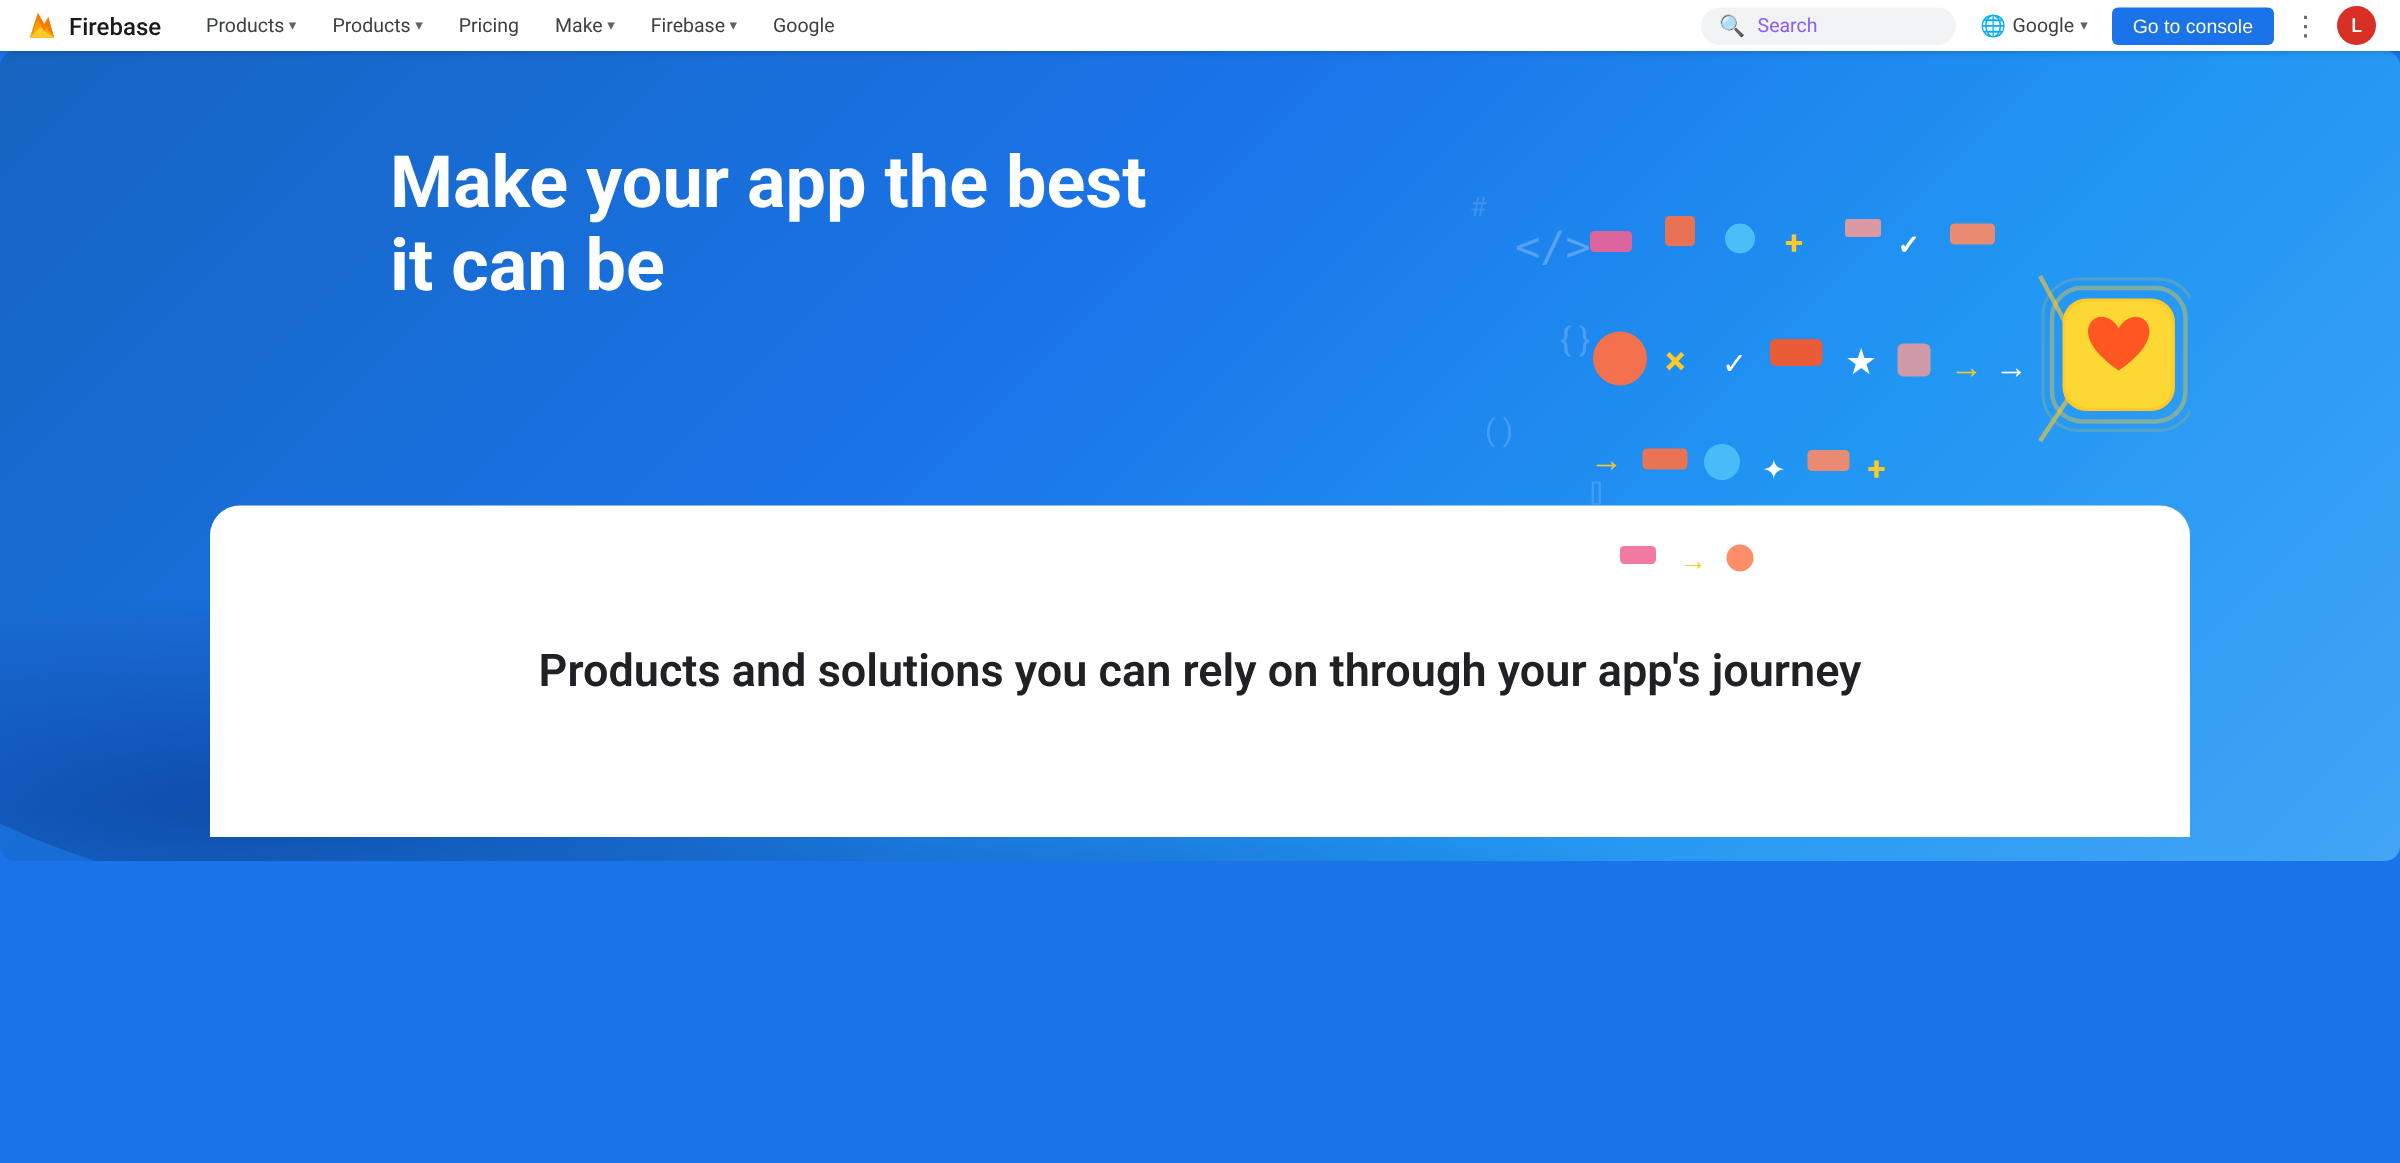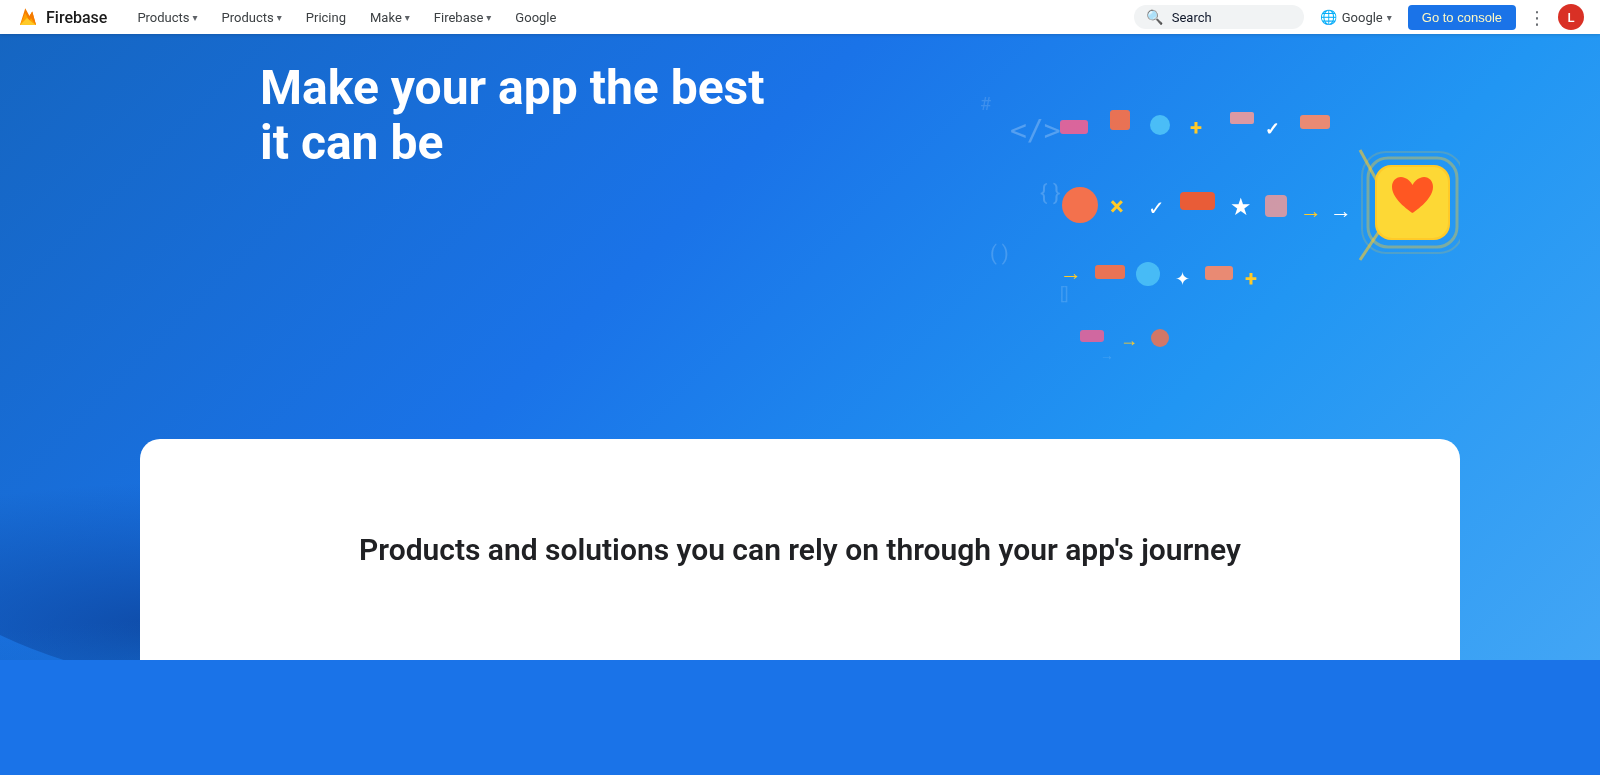--- a/index.html
+++ b/index.html
@@ -69,21 +69,21 @@
       gap: 8px;
       width: 170px;
       cursor: text;
     }
     .search-icon-small {
       color: #5f6368;
       font-size: 14px;
     }
     .search-text {
       font-size: 13px;
-      color: #0f172a;
+      color: #8b5cf6;
     }
     .lang-btn {
       display: flex;
       align-items: center;
       gap: 4px;
       padding: 4px 8px;
       font-size: 13px;
       color: #3c4043;
       cursor: pointer;
       border-radius: 4px;
@@ -119,26 +119,28 @@
       justify-content: center;
       color: #fff;
       font-size: 13px;
       font-weight: 500;
       cursor: pointer;
     }
 
     
     .hero {
       position: relative;
-      height: 660px;
+      margin-top: 34px;
+      height: 540px;
       background: linear-gradient(135deg, #1565c0 0%, #1a73e8 40%, #2196f3 70%, #42a5f5 100%);
       overflow: hidden;
       display: flex;
       align-items: flex-start;
       padding: 60px 0 0 260px;
+      border-radius: 10px;
     }
     .hero-wave {
       position: absolute;
       bottom: 0;
       left: 0;
       right: 0;
       height: 200px;
       background: radial-gradient(ellipse 60% 50% at 30% 110%, rgba(21, 101, 192, 0.8) 0%, transparent 70%);
       pointer-events: none;
     }
@@ -213,21 +215,21 @@
       right: 140px;
       top: 60px;
       width: 480px;
       height: 340px;
       z-index: 2;
     }
 
     
     .products-section {
       position: absolute;
-      bottom: 0;
+      bottom: 16px;
       left: 0;
       right: 0;
       height: 221px;
       background: #fff;
       border-radius: 20px 20px 0 0;
       display: flex;
       flex-direction: column;
       align-items: center;
       justify-content: center;
       padding: 30px 60px;

